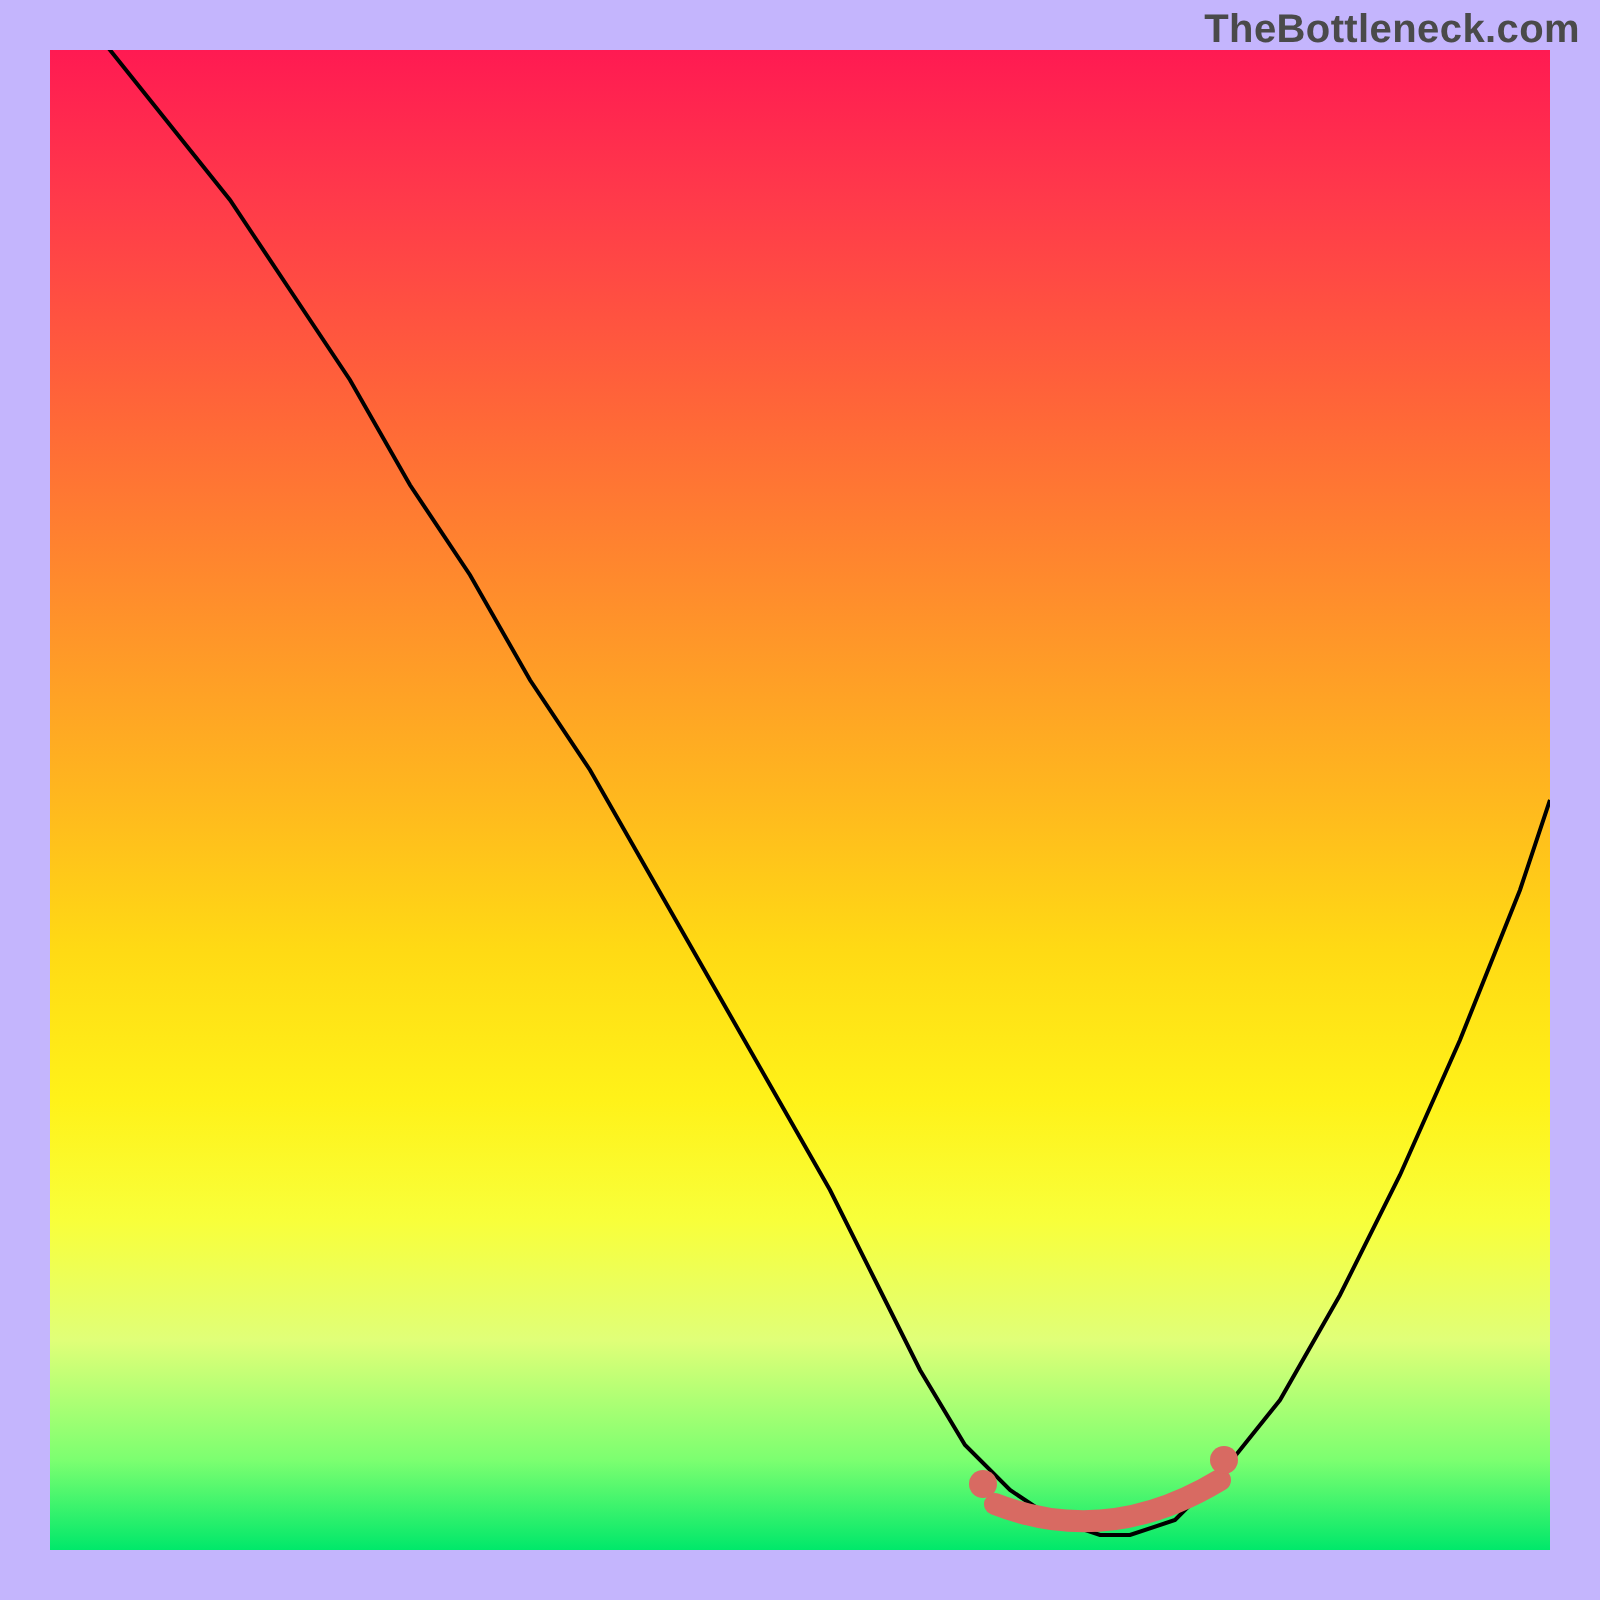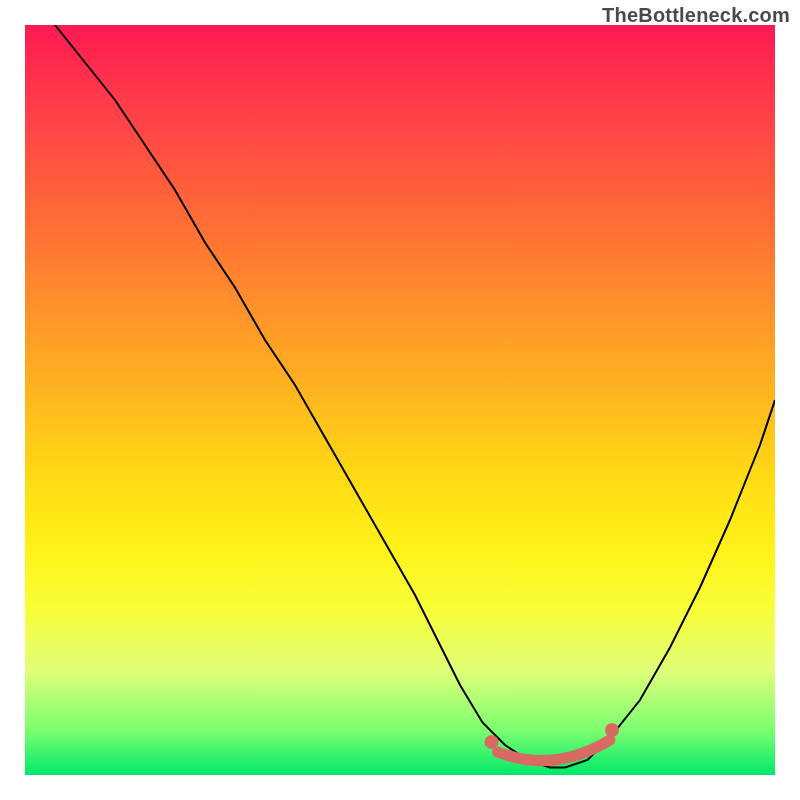--- a/index.html
+++ b/index.html
@@ -10,21 +10,21 @@
     background: #000;
     overflow: hidden;
     font-family: Arial, Helvetica, sans-serif;
   }
   .frame {
     position: absolute;
     left: 0;
     top: 0;
     width: 800px;
     height: 800px;
-    background: #ffffff;
+    background: #c4b5fd;
   }
   .plot {
     position: absolute;
     left: 25px;
     top: 25px;
     width: 750px;
     height: 750px;
     background: linear-gradient(
       to bottom,
       #ff1a52 0%,

